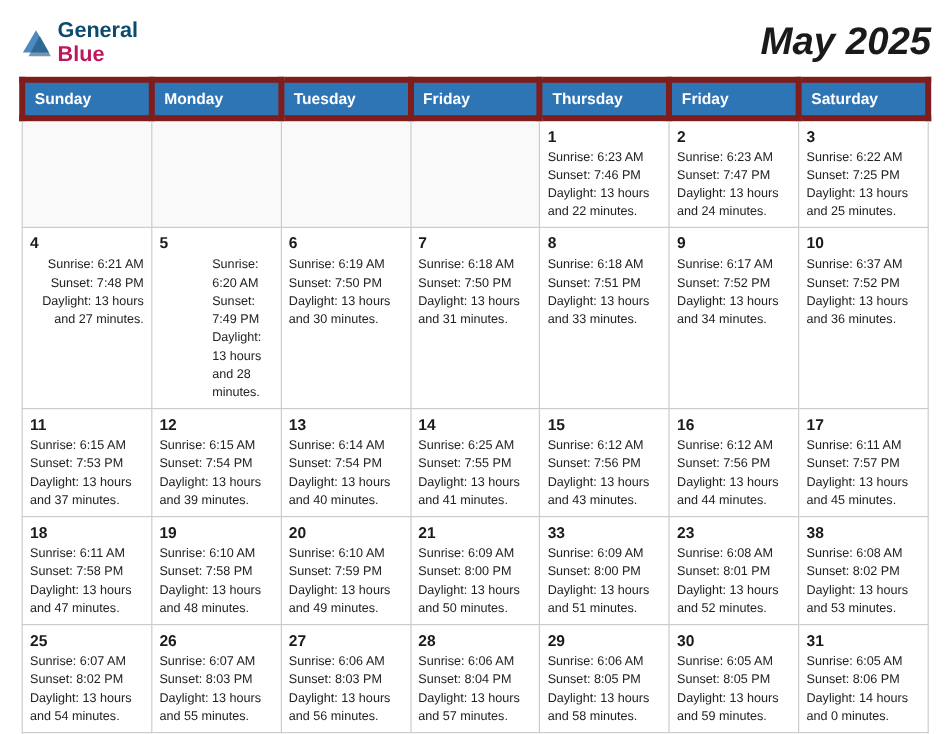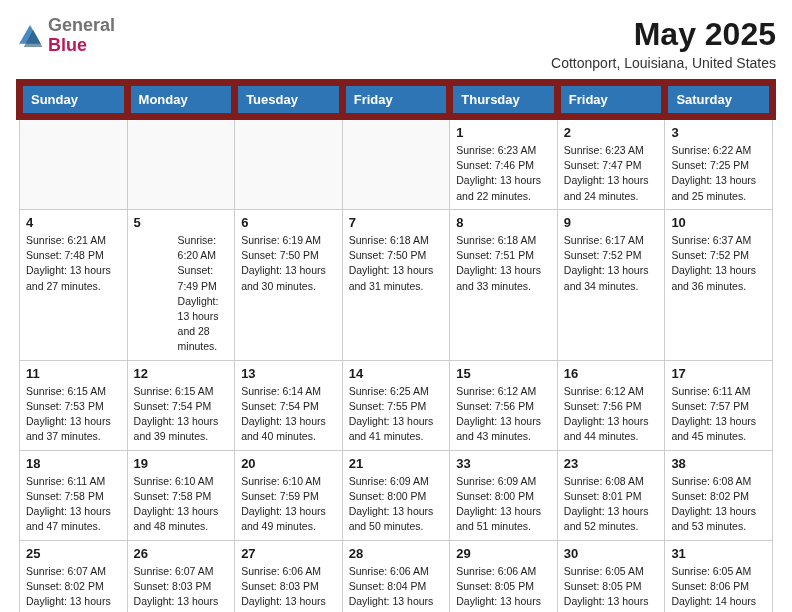--- a/index.html
+++ b/index.html
@@ -29,20 +29,21 @@
     }
     .logo-text span {
       color: #2980b9;
     }
     .logo-icon {
       width: 28px;
       height: 28px;
     }
     .title-block {
       text-align: right;
+      font-style: italic;
     }
     .month-year {
       font-size: 32px;
       font-weight: bold;
       color: #1a1a1a;
     }
     .location {
       font-size: 14px;
       color: #333;
       margin-top: 2px;
@@ -52,21 +53,21 @@
       border-collapse: collapse;
       border: 1px solid #ccc;
     }
     .calendar th {
       background-color: #2e75b6;
       color: #fff;
       text-align: left;
       padding: 6px 8px;
       font-size: 13px;
       font-weight: bold;
-      border: 7px solid #7f1d1d;
+      border: 5px solid #7f1d1d;
     }
     .calendar td {
       vertical-align: top;
       border: 1px solid #ccc;
       padding: 5px 6px;
       width: 107px;
       min-height: 80px;
       font-size: 11px;
       color: #222;
       background: #fff;
@@ -92,26 +93,25 @@
 </head>
 <body>
 
 <div class="header">
   <div class="logo">
     <svg class="logo-icon" viewBox="0 0 36 36" xmlns="http://www.w3.org/2000/svg">
       <polygon points="18,4 32,28 4,28" fill="#2e75b6" opacity="0.85"></polygon>
       <polygon points="22,10 34,32 10,32" fill="#1a5276" opacity="0.6"></polygon>
     </svg>
     <div class="logo-text">
-      <span style="color:#737373">General</span><br><span style="color:#be185d">Blue</span>
+      <span style="color:#0c4a6e">General</span><br><span style="color:#be185d">Blue</span>
     </div>
   </div>
   <div class="title-block">
     <div class="month-year">May 2025</div>
-    <div class="location">Cottonport, Louisiana, United States</div>
   </div>
 </div>
 
 <table class="calendar">
   <thead>
     <tr>
       <th>Sunday</th>
       <th>Monday</th>
       <th>Tuesday</th>
       <th>Friday</th>
@@ -144,21 +144,21 @@
           <div class="day-num">3</div>
           <div class="day-info" style="white-space: pre-line;">Sunrise: 6:22 AM
 Sunset: 7:25 PM
 Daylight: 13 hours
 and 25 minutes.</div>
         </td>
       </tr>
       <tr class="week-row">
         <td>
           <div class="day-num">4</div>
-          <div class="day-info" style="white-space: pre-line;">Sunrise: 6:21 AM
+          <div class="day-info" style="white-space: pre-line; text-align: right;">Sunrise: 6:21 AM
 Sunset: 7:48 PM
 Daylight: 13 hours
 and 27 minutes.</div>
         </td>
         <td>
           <div class="day-num">5</div>
           <div class="day-info" style="white-space: pre-line; margin-left: 44px;">Sunrise: 6:20 AM
 Sunset: 7:49 PM
 Daylight: 13 hours
 and 28 minutes.</div>

